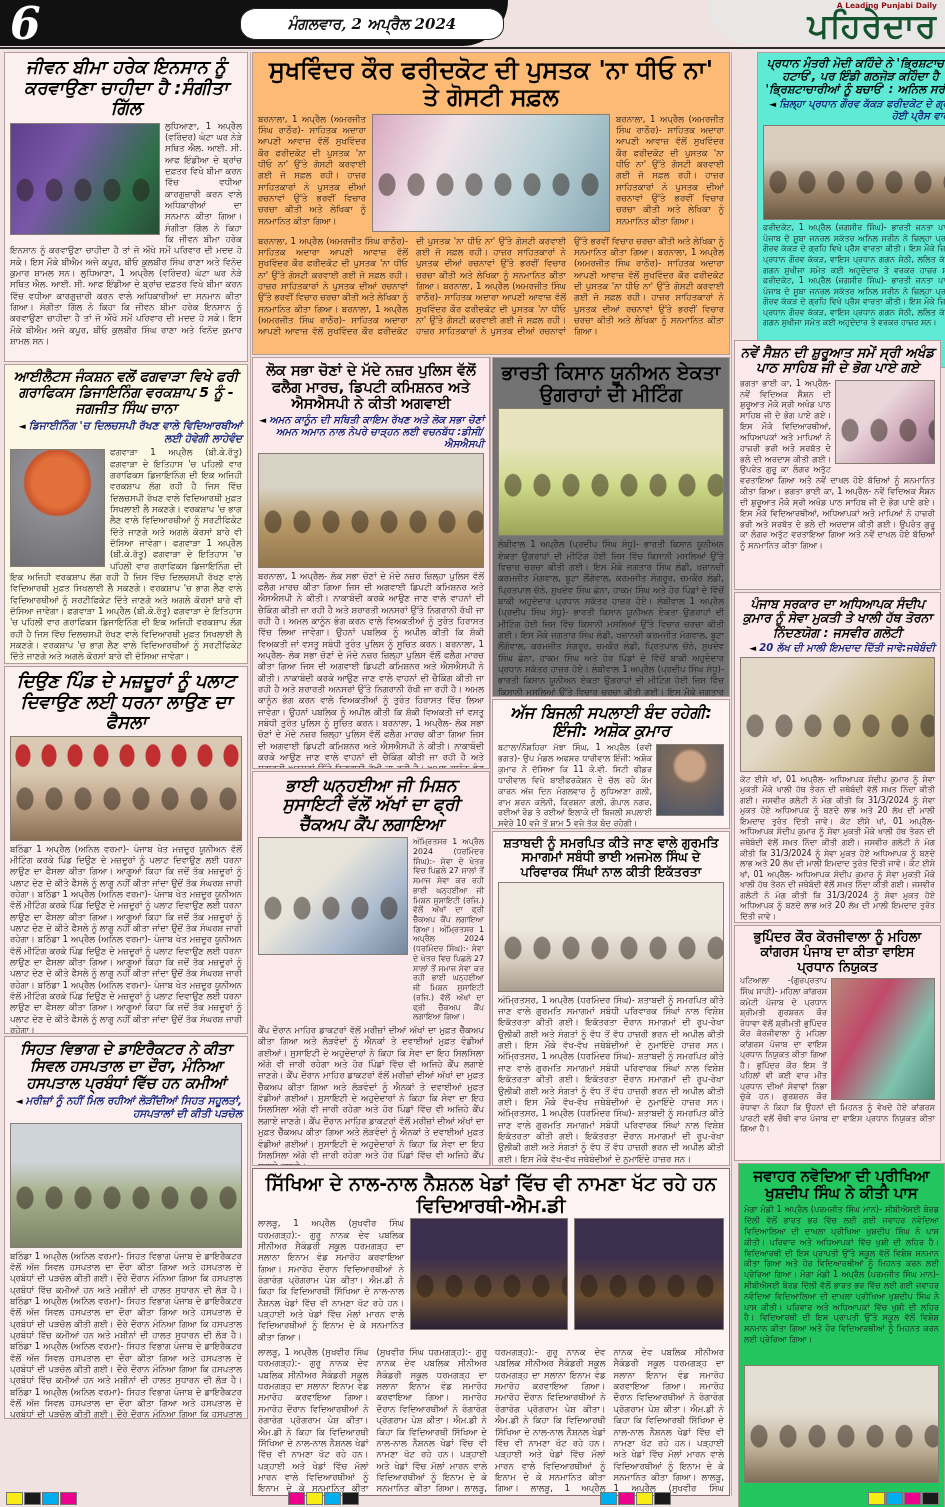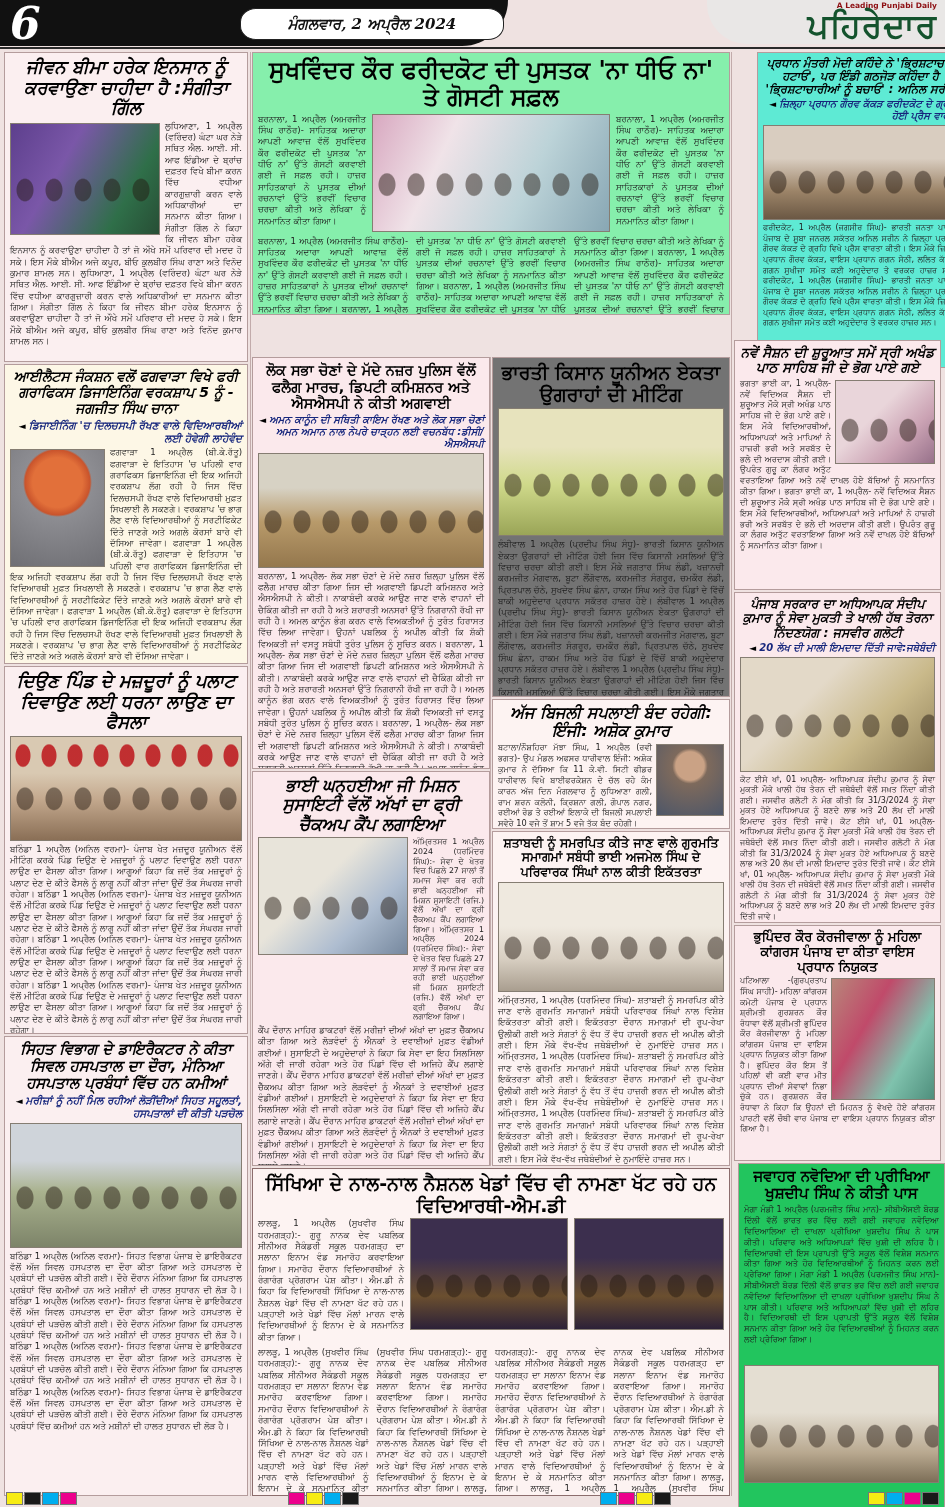--- a/index.html
+++ b/index.html
@@ -94,30 +94,30 @@
   <div class="photo p-turban" style="float:left;width:95px;height:118px;margin:2px 5px 2px 0"></div>
   <div class="bodytx">ਫਗਵਾੜਾ 1 ਅਪ੍ਰੈਲ (ਬੀ.ਕੇ.ਰੱਤੂ) ਫਗਵਾੜਾ ਦੇ ਇਤਿਹਾਸ 'ਚ ਪਹਿਲੀ ਵਾਰ ਗਰਾਫਿਕਸ ਡਿਜਾਇਨਿੰਗ ਦੀ ਇਕ ਅਜਿਹੀ ਵਰਕਸ਼ਾਪ ਲੱਗ ਰਹੀ ਹੈ ਜਿਸ ਵਿੱਚ ਦਿਲਚਸਪੀ ਰੱਖਣ ਵਾਲੇ ਵਿਦਿਆਰਥੀ ਮੁਫ਼ਤ ਸਿਖਲਾਈ ਲੈ ਸਕਣਗੇ। ਵਰਕਸ਼ਾਪ 'ਚ ਭਾਗ ਲੈਣ ਵਾਲੇ ਵਿਦਿਆਰਥੀਆਂ ਨੂੰ ਸਰਟੀਫਿਕੇਟ ਦਿੱਤੇ ਜਾਣਗੇ ਅਤੇ ਅਗਲੇ ਕੋਰਸਾਂ ਬਾਰੇ ਵੀ ਦੱਸਿਆ ਜਾਵੇਗਾ। ਫਗਵਾੜਾ 1 ਅਪ੍ਰੈਲ (ਬੀ.ਕੇ.ਰੱਤੂ) ਫਗਵਾੜਾ ਦੇ ਇਤਿਹਾਸ 'ਚ ਪਹਿਲੀ ਵਾਰ ਗਰਾਫਿਕਸ ਡਿਜਾਇਨਿੰਗ ਦੀ ਇਕ ਅਜਿਹੀ ਵਰਕਸ਼ਾਪ ਲੱਗ ਰਹੀ ਹੈ ਜਿਸ ਵਿੱਚ ਦਿਲਚਸਪੀ ਰੱਖਣ ਵਾਲੇ ਵਿਦਿਆਰਥੀ ਮੁਫ਼ਤ ਸਿਖਲਾਈ ਲੈ ਸਕਣਗੇ। ਵਰਕਸ਼ਾਪ 'ਚ ਭਾਗ ਲੈਣ ਵਾਲੇ ਵਿਦਿਆਰਥੀਆਂ ਨੂੰ ਸਰਟੀਫਿਕੇਟ ਦਿੱਤੇ ਜਾਣਗੇ ਅਤੇ ਅਗਲੇ ਕੋਰਸਾਂ ਬਾਰੇ ਵੀ ਦੱਸਿਆ ਜਾਵੇਗਾ। ਫਗਵਾੜਾ 1 ਅਪ੍ਰੈਲ (ਬੀ.ਕੇ.ਰੱਤੂ) ਫਗਵਾੜਾ ਦੇ ਇਤਿਹਾਸ 'ਚ ਪਹਿਲੀ ਵਾਰ ਗਰਾਫਿਕਸ ਡਿਜਾਇਨਿੰਗ ਦੀ ਇਕ ਅਜਿਹੀ ਵਰਕਸ਼ਾਪ ਲੱਗ ਰਹੀ ਹੈ ਜਿਸ ਵਿੱਚ ਦਿਲਚਸਪੀ ਰੱਖਣ ਵਾਲੇ ਵਿਦਿਆਰਥੀ ਮੁਫ਼ਤ ਸਿਖਲਾਈ ਲੈ ਸਕਣਗੇ। ਵਰਕਸ਼ਾਪ 'ਚ ਭਾਗ ਲੈਣ ਵਾਲੇ ਵਿਦਿਆਰਥੀਆਂ ਨੂੰ ਸਰਟੀਫਿਕੇਟ ਦਿੱਤੇ ਜਾਣਗੇ ਅਤੇ ਅਗਲੇ ਕੋਰਸਾਂ ਬਾਰੇ ਵੀ ਦੱਸਿਆ ਜਾਵੇਗਾ।</div>
 </div>
 
 <div class="art" style="left:4px;top:666px;width:244px;height:368px;background:#fbeff0">
   <div class="hl it" style="font-size:18px">ਦਿਉਣ ਪਿੰਡ ਦੇ ਮਜ਼ਦੂਰਾਂ ਨੂੰ ਪਲਾਟ ਦਿਵਾਉਣ ਲਈ ਧਰਨਾ ਲਾਉਣ ਦਾ ਫੈਸਲਾ</div>
   <div class="photo p-flags heads" style="width:100%;height:105px;margin:3px 0"></div>
   <div class="bodytx">ਬਠਿੰਡਾ 1 ਅਪ੍ਰੈਲ (ਅਨਿਲ ਵਰਮਾ)- ਪੰਜਾਬ ਖੇਤ ਮਜ਼ਦੂਰ ਯੂਨੀਅਨ ਵੱਲੋਂ ਮੀਟਿੰਗ ਕਰਕੇ ਪਿੰਡ ਦਿਉਣ ਦੇ ਮਜ਼ਦੂਰਾਂ ਨੂੰ ਪਲਾਟ ਦਿਵਾਉਣ ਲਈ ਧਰਨਾ ਲਾਉਣ ਦਾ ਫੈਸਲਾ ਕੀਤਾ ਗਿਆ। ਆਗੂਆਂ ਕਿਹਾ ਕਿ ਜਦੋਂ ਤੱਕ ਮਜ਼ਦੂਰਾਂ ਨੂੰ ਪਲਾਟ ਦੇਣ ਦੇ ਕੀਤੇ ਫੈਸਲੇ ਨੂੰ ਲਾਗੂ ਨਹੀਂ ਕੀਤਾ ਜਾਂਦਾ ਉਦੋਂ ਤੱਕ ਸੰਘਰਸ਼ ਜਾਰੀ ਰਹੇਗਾ। ਬਠਿੰਡਾ 1 ਅਪ੍ਰੈਲ (ਅਨਿਲ ਵਰਮਾ)- ਪੰਜਾਬ ਖੇਤ ਮਜ਼ਦੂਰ ਯੂਨੀਅਨ ਵੱਲੋਂ ਮੀਟਿੰਗ ਕਰਕੇ ਪਿੰਡ ਦਿਉਣ ਦੇ ਮਜ਼ਦੂਰਾਂ ਨੂੰ ਪਲਾਟ ਦਿਵਾਉਣ ਲਈ ਧਰਨਾ ਲਾਉਣ ਦਾ ਫੈਸਲਾ ਕੀਤਾ ਗਿਆ। ਆਗੂਆਂ ਕਿਹਾ ਕਿ ਜਦੋਂ ਤੱਕ ਮਜ਼ਦੂਰਾਂ ਨੂੰ ਪਲਾਟ ਦੇਣ ਦੇ ਕੀਤੇ ਫੈਸਲੇ ਨੂੰ ਲਾਗੂ ਨਹੀਂ ਕੀਤਾ ਜਾਂਦਾ ਉਦੋਂ ਤੱਕ ਸੰਘਰਸ਼ ਜਾਰੀ ਰਹੇਗਾ। ਬਠਿੰਡਾ 1 ਅਪ੍ਰੈਲ (ਅਨਿਲ ਵਰਮਾ)- ਪੰਜਾਬ ਖੇਤ ਮਜ਼ਦੂਰ ਯੂਨੀਅਨ ਵੱਲੋਂ ਮੀਟਿੰਗ ਕਰਕੇ ਪਿੰਡ ਦਿਉਣ ਦੇ ਮਜ਼ਦੂਰਾਂ ਨੂੰ ਪਲਾਟ ਦਿਵਾਉਣ ਲਈ ਧਰਨਾ ਲਾਉਣ ਦਾ ਫੈਸਲਾ ਕੀਤਾ ਗਿਆ। ਆਗੂਆਂ ਕਿਹਾ ਕਿ ਜਦੋਂ ਤੱਕ ਮਜ਼ਦੂਰਾਂ ਨੂੰ ਪਲਾਟ ਦੇਣ ਦੇ ਕੀਤੇ ਫੈਸਲੇ ਨੂੰ ਲਾਗੂ ਨਹੀਂ ਕੀਤਾ ਜਾਂਦਾ ਉਦੋਂ ਤੱਕ ਸੰਘਰਸ਼ ਜਾਰੀ ਰਹੇਗਾ। ਬਠਿੰਡਾ 1 ਅਪ੍ਰੈਲ (ਅਨਿਲ ਵਰਮਾ)- ਪੰਜਾਬ ਖੇਤ ਮਜ਼ਦੂਰ ਯੂਨੀਅਨ ਵੱਲੋਂ ਮੀਟਿੰਗ ਕਰਕੇ ਪਿੰਡ ਦਿਉਣ ਦੇ ਮਜ਼ਦੂਰਾਂ ਨੂੰ ਪਲਾਟ ਦਿਵਾਉਣ ਲਈ ਧਰਨਾ ਲਾਉਣ ਦਾ ਫੈਸਲਾ ਕੀਤਾ ਗਿਆ। ਆਗੂਆਂ ਕਿਹਾ ਕਿ ਜਦੋਂ ਤੱਕ ਮਜ਼ਦੂਰਾਂ ਨੂੰ ਪਲਾਟ ਦੇਣ ਦੇ ਕੀਤੇ ਫੈਸਲੇ ਨੂੰ ਲਾਗੂ ਨਹੀਂ ਕੀਤਾ ਜਾਂਦਾ ਉਦੋਂ ਤੱਕ ਸੰਘਰਸ਼ ਜਾਰੀ ਰਹੇਗਾ।</div>
 </div>
 
-<div class="art" style="left:4px;top:1036px;width:244px;height:460px;background:#fbeff0">
+<div class="art" style="left:4px;top:1036px;width:244px;height:383px;background:#fbeff0">
   <div class="hl it" style="font-size:15px">ਸਿਹਤ ਵਿਭਾਗ ਦੇ ਡਾਇਰੈਕਟਰ ਨੇ ਕੀਤਾ ਸਿਵਲ ਹਸਪਤਾਲ ਦਾ ਦੌਰਾ, ਮੰਨਿਆ ਹਸਪਤਾਲ ਪ੍ਰਬੰਧਾਂ ਵਿੱਚ ਹਨ ਕਮੀਆਂ</div>
   <div class="sub">
     <span class="ptr">◄</span><span>ਮਰੀਜ਼ਾਂ ਨੂੰ ਨਹੀਂ ਮਿਲ ਰਹੀਆਂ ਲੋੜੀਂਦੀਆਂ ਸਿਹਤ ਸਹੂਲਤਾਂ, ਹਸਪਤਾਲਾਂ ਦੀ ਕੀਤੀ ਪੜਚੋਲ</span>
   </div>
   <div class="photo p-gate heads" style="width:100%;height:125px;margin:3px 0"></div>
   <div class="bodytx">ਬਠਿੰਡਾ 1 ਅਪ੍ਰੈਲ (ਅਨਿਲ ਵਰਮਾ)- ਸਿਹਤ ਵਿਭਾਗ ਪੰਜਾਬ ਦੇ ਡਾਇਰੈਕਟਰ ਵੱਲੋਂ ਅੱਜ ਸਿਵਲ ਹਸਪਤਾਲ ਦਾ ਦੌਰਾ ਕੀਤਾ ਗਿਆ ਅਤੇ ਹਸਪਤਾਲ ਦੇ ਪ੍ਰਬੰਧਾਂ ਦੀ ਪੜਚੋਲ ਕੀਤੀ ਗਈ। ਦੌਰੇ ਦੌਰਾਨ ਮੰਨਿਆ ਗਿਆ ਕਿ ਹਸਪਤਾਲ ਪ੍ਰਬੰਧਾਂ ਵਿੱਚ ਕਮੀਆਂ ਹਨ ਅਤੇ ਮਸ਼ੀਨਾਂ ਦੀ ਹਾਲਤ ਸੁਧਾਰਨ ਦੀ ਲੋੜ ਹੈ। ਬਠਿੰਡਾ 1 ਅਪ੍ਰੈਲ (ਅਨਿਲ ਵਰਮਾ)- ਸਿਹਤ ਵਿਭਾਗ ਪੰਜਾਬ ਦੇ ਡਾਇਰੈਕਟਰ ਵੱਲੋਂ ਅੱਜ ਸਿਵਲ ਹਸਪਤਾਲ ਦਾ ਦੌਰਾ ਕੀਤਾ ਗਿਆ ਅਤੇ ਹਸਪਤਾਲ ਦੇ ਪ੍ਰਬੰਧਾਂ ਦੀ ਪੜਚੋਲ ਕੀਤੀ ਗਈ। ਦੌਰੇ ਦੌਰਾਨ ਮੰਨਿਆ ਗਿਆ ਕਿ ਹਸਪਤਾਲ ਪ੍ਰਬੰਧਾਂ ਵਿੱਚ ਕਮੀਆਂ ਹਨ ਅਤੇ ਮਸ਼ੀਨਾਂ ਦੀ ਹਾਲਤ ਸੁਧਾਰਨ ਦੀ ਲੋੜ ਹੈ। ਬਠਿੰਡਾ 1 ਅਪ੍ਰੈਲ (ਅਨਿਲ ਵਰਮਾ)- ਸਿਹਤ ਵਿਭਾਗ ਪੰਜਾਬ ਦੇ ਡਾਇਰੈਕਟਰ ਵੱਲੋਂ ਅੱਜ ਸਿਵਲ ਹਸਪਤਾਲ ਦਾ ਦੌਰਾ ਕੀਤਾ ਗਿਆ ਅਤੇ ਹਸਪਤਾਲ ਦੇ ਪ੍ਰਬੰਧਾਂ ਦੀ ਪੜਚੋਲ ਕੀਤੀ ਗਈ। ਦੌਰੇ ਦੌਰਾਨ ਮੰਨਿਆ ਗਿਆ ਕਿ ਹਸਪਤਾਲ ਪ੍ਰਬੰਧਾਂ ਵਿੱਚ ਕਮੀਆਂ ਹਨ ਅਤੇ ਮਸ਼ੀਨਾਂ ਦੀ ਹਾਲਤ ਸੁਧਾਰਨ ਦੀ ਲੋੜ ਹੈ। ਬਠਿੰਡਾ 1 ਅਪ੍ਰੈਲ (ਅਨਿਲ ਵਰਮਾ)- ਸਿਹਤ ਵਿਭਾਗ ਪੰਜਾਬ ਦੇ ਡਾਇਰੈਕਟਰ ਵੱਲੋਂ ਅੱਜ ਸਿਵਲ ਹਸਪਤਾਲ ਦਾ ਦੌਰਾ ਕੀਤਾ ਗਿਆ ਅਤੇ ਹਸਪਤਾਲ ਦੇ ਪ੍ਰਬੰਧਾਂ ਦੀ ਪੜਚੋਲ ਕੀਤੀ ਗਈ। ਦੌਰੇ ਦੌਰਾਨ ਮੰਨਿਆ ਗਿਆ ਕਿ ਹਸਪਤਾਲ ਪ੍ਰਬੰਧਾਂ ਵਿੱਚ ਕਮੀਆਂ ਹਨ ਅਤੇ ਮਸ਼ੀਨਾਂ ਦੀ ਹਾਲਤ ਸੁਧਾਰਨ ਦੀ ਲੋੜ ਹੈ।</div>
 </div>
 
-<div class="art" style="left:252px;top:52px;width:478px;height:263px;background:#86efac">
+<div class="art" style="left:252px;top:52px;width:478px;height:303px;background:#fdba74">
   <div class="hl" style="font-size:24px">ਸੁਖਵਿੰਦਰ ਕੌਰ ਫਰੀਦਕੋਟ ਦੀ ਪੁਸਤਕ 'ਨਾ ਧੀਓ ਨਾ' ਤੇ ਗੋਸਟੀ ਸਫ਼ਲ</div>
   <div style="display:flex;gap:6px;margin-top:2px">
     <div class="bodytx" style="flex:1">ਬਰਨਾਲਾ, 1 ਅਪ੍ਰੈਲ (ਅਮਰਜੀਤ ਸਿੰਘ ਰਾਠੌਰ)- ਸਾਹਿਤਕ ਅਦਾਰਾ ਆਪਣੀ ਆਵਾਜ਼ ਵੱਲੋਂ ਸੁਖਵਿੰਦਰ ਕੌਰ ਫਰੀਦਕੋਟ ਦੀ ਪੁਸਤਕ 'ਨਾ ਧੀਓ ਨਾ' ਉੱਤੇ ਗੋਸਟੀ ਕਰਵਾਈ ਗਈ ਜੋ ਸਫ਼ਲ ਰਹੀ। ਹਾਜ਼ਰ ਸਾਹਿਤਕਾਰਾਂ ਨੇ ਪੁਸਤਕ ਦੀਆਂ ਰਚਨਾਵਾਂ ਉੱਤੇ ਭਰਵੀਂ ਵਿਚਾਰ ਚਰਚਾ ਕੀਤੀ ਅਤੇ ਲੇਖਿਕਾ ਨੂੰ ਸਨਮਾਨਿਤ ਕੀਤਾ ਗਿਆ।</div>
     <div class="photo p-book heads" style="width:238px;height:118px;flex:0 0 auto"></div>
     <div class="bodytx" style="flex:1">ਬਰਨਾਲਾ, 1 ਅਪ੍ਰੈਲ (ਅਮਰਜੀਤ ਸਿੰਘ ਰਾਠੌਰ)- ਸਾਹਿਤਕ ਅਦਾਰਾ ਆਪਣੀ ਆਵਾਜ਼ ਵੱਲੋਂ ਸੁਖਵਿੰਦਰ ਕੌਰ ਫਰੀਦਕੋਟ ਦੀ ਪੁਸਤਕ 'ਨਾ ਧੀਓ ਨਾ' ਉੱਤੇ ਗੋਸਟੀ ਕਰਵਾਈ ਗਈ ਜੋ ਸਫ਼ਲ ਰਹੀ। ਹਾਜ਼ਰ ਸਾਹਿਤਕਾਰਾਂ ਨੇ ਪੁਸਤਕ ਦੀਆਂ ਰਚਨਾਵਾਂ ਉੱਤੇ ਭਰਵੀਂ ਵਿਚਾਰ ਚਰਚਾ ਕੀਤੀ ਅਤੇ ਲੇਖਿਕਾ ਨੂੰ ਸਨਮਾਨਿਤ ਕੀਤਾ ਗਿਆ।</div>
   </div>
   <div class="bodytx cols3" style="margin-top:4px;height:140px">ਬਰਨਾਲਾ, 1 ਅਪ੍ਰੈਲ (ਅਮਰਜੀਤ ਸਿੰਘ ਰਾਠੌਰ)- ਸਾਹਿਤਕ ਅਦਾਰਾ ਆਪਣੀ ਆਵਾਜ਼ ਵੱਲੋਂ ਸੁਖਵਿੰਦਰ ਕੌਰ ਫਰੀਦਕੋਟ ਦੀ ਪੁਸਤਕ 'ਨਾ ਧੀਓ ਨਾ' ਉੱਤੇ ਗੋਸਟੀ ਕਰਵਾਈ ਗਈ ਜੋ ਸਫ਼ਲ ਰਹੀ। ਹਾਜ਼ਰ ਸਾਹਿਤਕਾਰਾਂ ਨੇ ਪੁਸਤਕ ਦੀਆਂ ਰਚਨਾਵਾਂ ਉੱਤੇ ਭਰਵੀਂ ਵਿਚਾਰ ਚਰਚਾ ਕੀਤੀ ਅਤੇ ਲੇਖਿਕਾ ਨੂੰ ਸਨਮਾਨਿਤ ਕੀਤਾ ਗਿਆ। ਬਰਨਾਲਾ, 1 ਅਪ੍ਰੈਲ (ਅਮਰਜੀਤ ਸਿੰਘ ਰਾਠੌਰ)- ਸਾਹਿਤਕ ਅਦਾਰਾ ਆਪਣੀ ਆਵਾਜ਼ ਵੱਲੋਂ ਸੁਖਵਿੰਦਰ ਕੌਰ ਫਰੀਦਕੋਟ ਦੀ ਪੁਸਤਕ 'ਨਾ ਧੀਓ ਨਾ' ਉੱਤੇ ਗੋਸਟੀ ਕਰਵਾਈ ਗਈ ਜੋ ਸਫ਼ਲ ਰਹੀ। ਹਾਜ਼ਰ ਸਾਹਿਤਕਾਰਾਂ ਨੇ ਪੁਸਤਕ ਦੀਆਂ ਰਚਨਾਵਾਂ ਉੱਤੇ ਭਰਵੀਂ ਵਿਚਾਰ ਚਰਚਾ ਕੀਤੀ ਅਤੇ ਲੇਖਿਕਾ ਨੂੰ ਸਨਮਾਨਿਤ ਕੀਤਾ ਗਿਆ। ਬਰਨਾਲਾ, 1 ਅਪ੍ਰੈਲ (ਅਮਰਜੀਤ ਸਿੰਘ ਰਾਠੌਰ)- ਸਾਹਿਤਕ ਅਦਾਰਾ ਆਪਣੀ ਆਵਾਜ਼ ਵੱਲੋਂ ਸੁਖਵਿੰਦਰ ਕੌਰ ਫਰੀਦਕੋਟ ਦੀ ਪੁਸਤਕ 'ਨਾ ਧੀਓ ਨਾ' ਉੱਤੇ ਗੋਸਟੀ ਕਰਵਾਈ ਗਈ ਜੋ ਸਫ਼ਲ ਰਹੀ। ਹਾਜ਼ਰ ਸਾਹਿਤਕਾਰਾਂ ਨੇ ਪੁਸਤਕ ਦੀਆਂ ਰਚਨਾਵਾਂ ਉੱਤੇ ਭਰਵੀਂ ਵਿਚਾਰ ਚਰਚਾ ਕੀਤੀ ਅਤੇ ਲੇਖਿਕਾ ਨੂੰ ਸਨਮਾਨਿਤ ਕੀਤਾ ਗਿਆ। ਬਰਨਾਲਾ, 1 ਅਪ੍ਰੈਲ (ਅਮਰਜੀਤ ਸਿੰਘ ਰਾਠੌਰ)- ਸਾਹਿਤਕ ਅਦਾਰਾ ਆਪਣੀ ਆਵਾਜ਼ ਵੱਲੋਂ ਸੁਖਵਿੰਦਰ ਕੌਰ ਫਰੀਦਕੋਟ ਦੀ ਪੁਸਤਕ 'ਨਾ ਧੀਓ ਨਾ' ਉੱਤੇ ਗੋਸਟੀ ਕਰਵਾਈ ਗਈ ਜੋ ਸਫ਼ਲ ਰਹੀ। ਹਾਜ਼ਰ ਸਾਹਿਤਕਾਰਾਂ ਨੇ ਪੁਸਤਕ ਦੀਆਂ ਰਚਨਾਵਾਂ ਉੱਤੇ ਭਰਵੀਂ ਵਿਚਾਰ ਚਰਚਾ ਕੀਤੀ ਅਤੇ ਲੇਖਿਕਾ ਨੂੰ ਸਨਮਾਨਿਤ ਕੀਤਾ ਗਿਆ।</div>
 </div>
 
 <div class="art" style="left:252px;top:357px;width:238px;height:412px;background:#fbe9ec">

